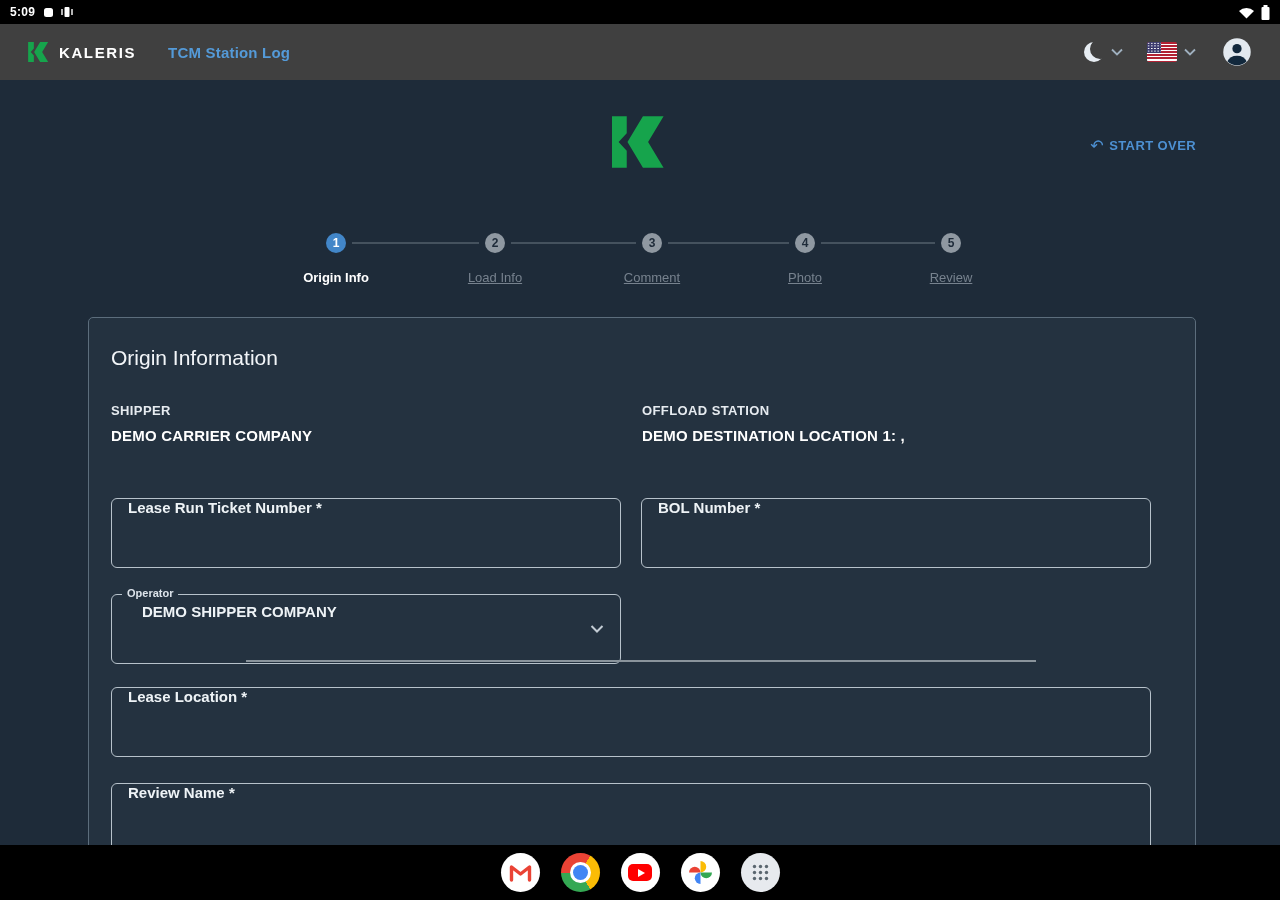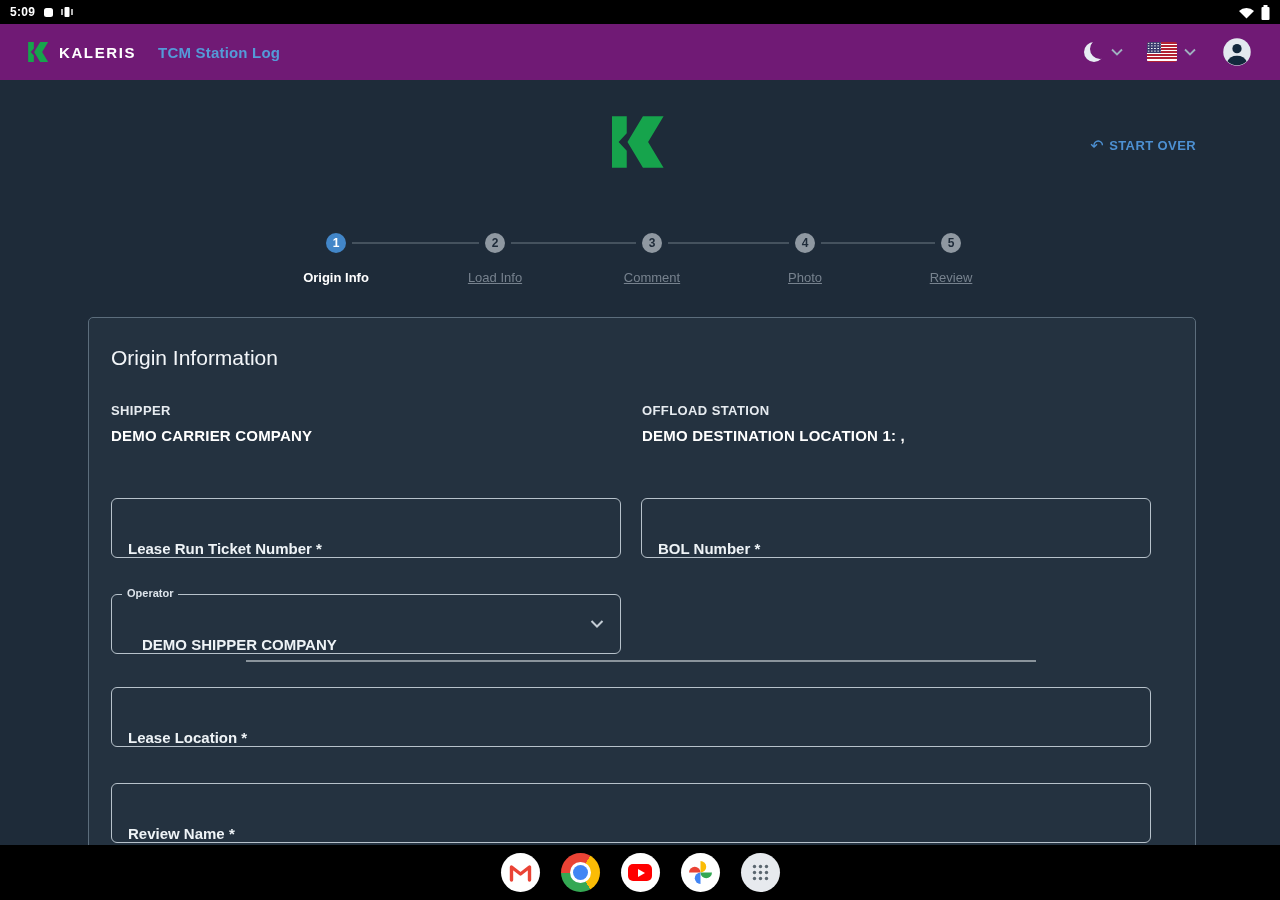--- a/index.html
+++ b/index.html
@@ -8,24 +8,24 @@
   .screen { position:relative; width:1280px; height:900px; overflow:hidden; background:#000; }
 
   
   .status-bar { position:absolute; top:0; left:0; width:1280px; height:24px; background:#000;
     display:flex; align-items:center; padding:0 10px; color:#fff; }
   .status-time { font-size:12px; font-weight:bold; letter-spacing:.3px; margin-right:8px; }
   .status-left-icons { display:flex; align-items:center; gap:6px; }
   .status-right { margin-left:auto; display:flex; align-items:center; gap:6px; }
 
   
-  .app-header { position:absolute; top:24px; left:0; width:1280px; height:56px; background:#701a75;
+  .app-header { position:absolute; top:24px; left:0; width:1280px; height:56px; background:#404040;
     display:flex; align-items:center; padding:0 28px; }
   .brand { color:#fff; font-size:15px; font-weight:bold; letter-spacing:1.6px; margin-left:9px; }
-  .app-title { color:#549ad8; font-size:15px; font-weight:600; margin-left:22px; letter-spacing:.2px; }
+  .app-title { color:#549ad8; font-size:15px; font-weight:600; margin-left:32px; letter-spacing:.2px; }
   .header-right { margin-left:auto; display:flex; align-items:center; }
   .moon { width:20px; height:20px; border-radius:50%; box-shadow: inset 6px -3px 0 0 #e7edf3; }
   .chev { margin-left:7px; }
   .flag { width:30px; height:20px; border-radius:2px; overflow:hidden; position:relative; margin-left:24px;
     background: repeating-linear-gradient(180deg,#b22234 0 1.55px,#fff 1.55px 3.1px); }
   .flag::before { content:""; position:absolute; top:0; left:0; width:13.5px; height:10.8px; background:#3c3b6e;
     background-image: radial-gradient(#fff .7px, transparent .8px); background-size:3.2px 2.6px; }
   .avatar { margin-left:26px; display:flex; }
 
   
@@ -48,22 +48,22 @@
   .step.inactive .step-label { color:#77828e;text-decoration:underline; }
 
   
   .card { position:absolute; left:88px; top:237px; width:1108px; height:600px; background:#243240;
     border:1px solid #5c6d7c; border-radius:5px; }
   .card-title { position:absolute; left:22px; top:28px; font-size:21px; font-weight:500; color:#f2f5f8; }
   .info-block { position:absolute; top:85px; }
   .info-label { font-size:13px; font-weight:bold; color:#e6ebf0; letter-spacing:.4px; }
   .info-value { margin-top:9px; font-size:15px; font-weight:bold; color:#fff; letter-spacing:.2px; }
 
-  .field { position:absolute; height:60px; border:1.5px solid #b7c2cb; border-radius:6px;
-    display:flex; align-items:flex-end; padding:0 16px; color:#eef3f6; font-size:15px; font-weight:600;
+  .field { position:absolute; height:70px; border:1.5px solid #b7c2cb; border-radius:6px;
+    display:flex; align-items:flex-start; padding:0 16px; color:#eef3f6; font-size:15px; font-weight:600;
     cursor:text; background:transparent; }
   .field.select { cursor:pointer; }
   .field .chevron { position:absolute; right:16px; top:50%; transform:translateY(-50%); }
   .float-label { position:absolute; top:-8px; left:10px; font-size:11px; font-weight:600;
     background:#243240; padding:0 5px; color:#dce3ea; }
   .field .value { font-weight:bold;margin-top:8px; }
   .divider { position:absolute; left:157px; top:342px; width:790px; height:1.5px; background:#8a949c; }
 
   
   .dock { position:absolute; bottom:0; left:0; width:1280px; height:55px; background:#000;

